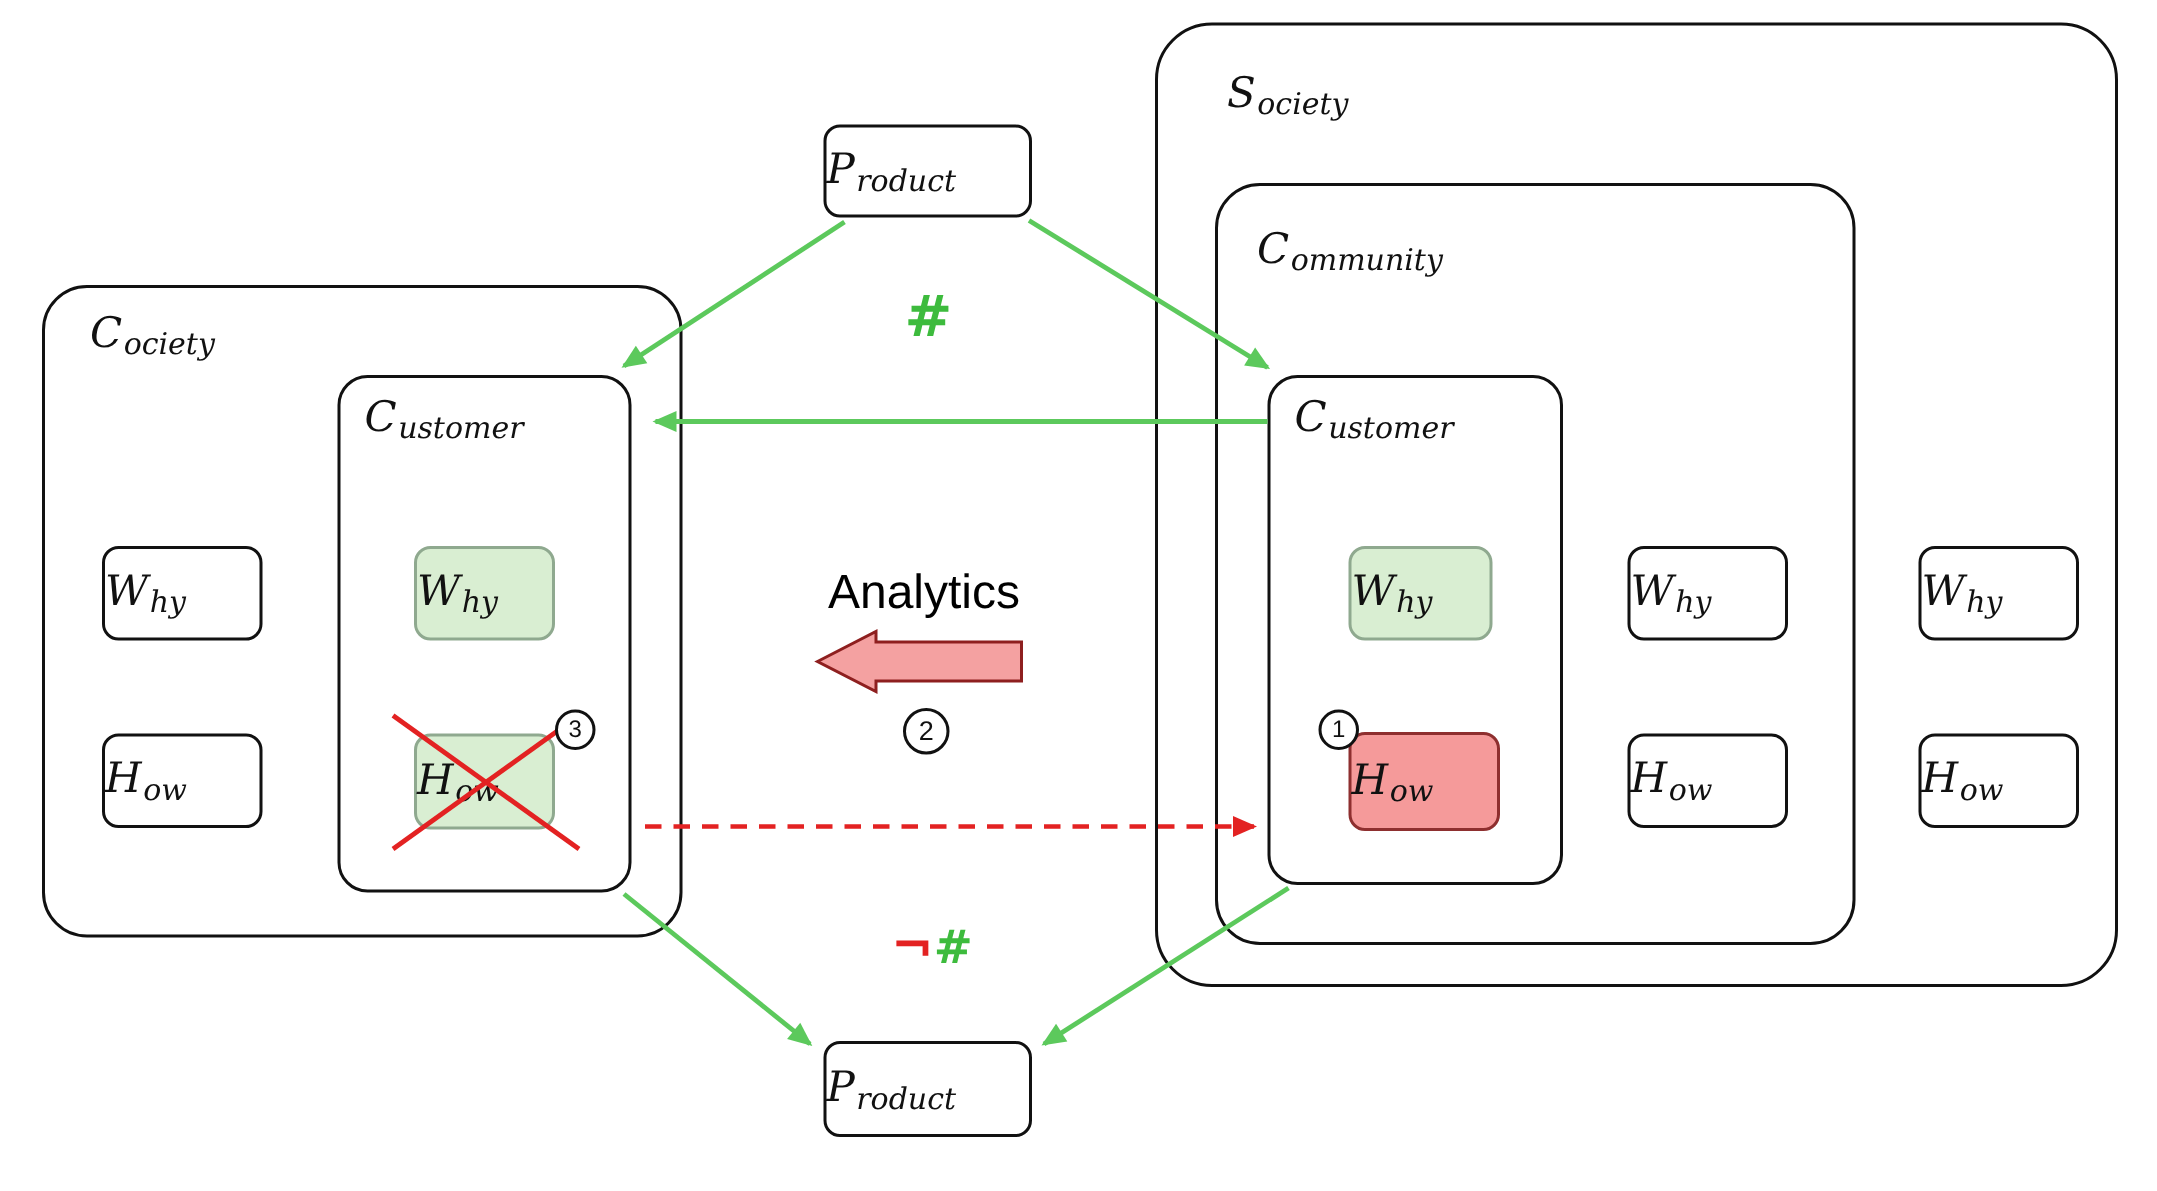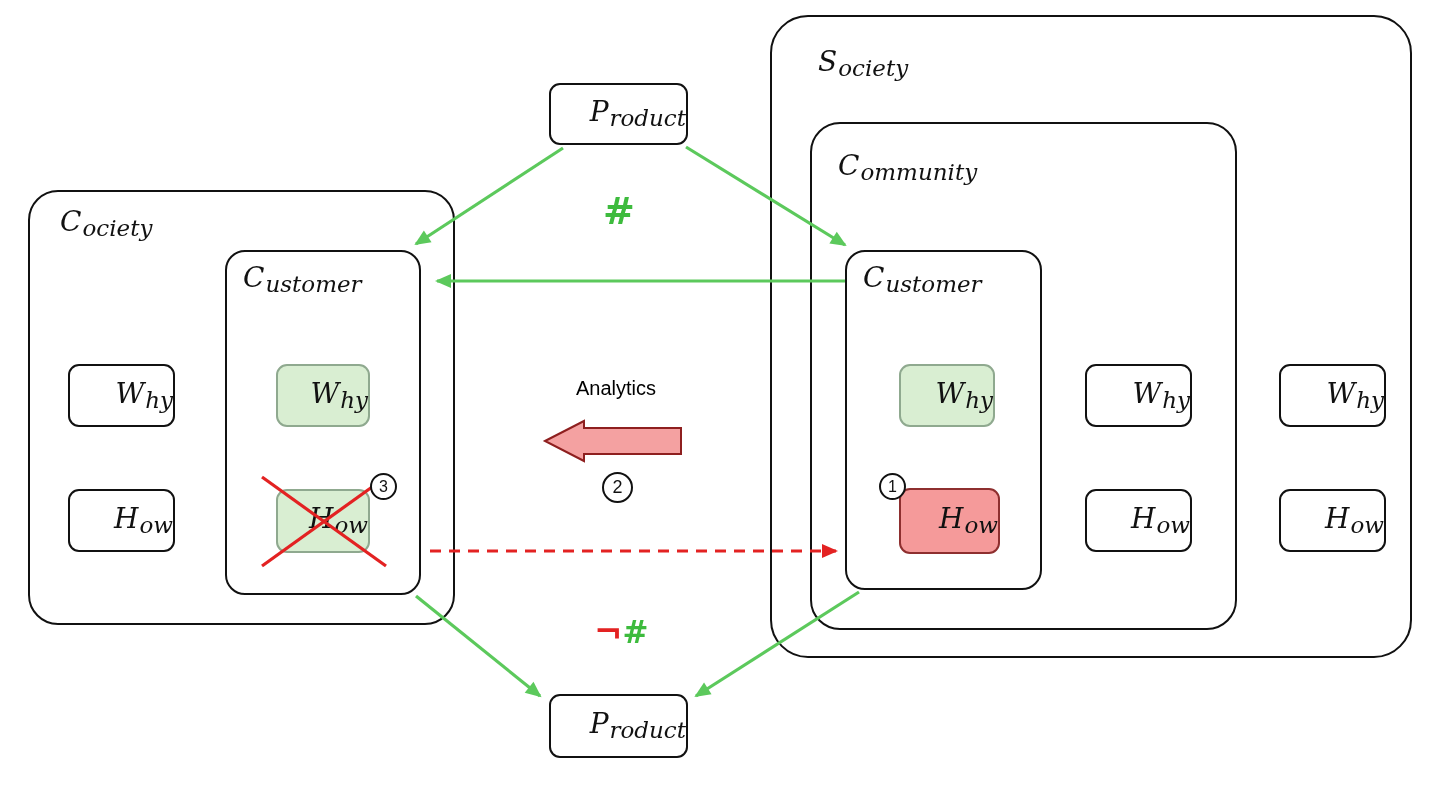--- a/index.html
+++ b/index.html
@@ -9,41 +9,41 @@
     font-family:"DejaVu Serif", serif; overflow:hidden;
   }
   .container-box {
     position:absolute; border:2px solid #111; background:transparent;
   }
   .r-xl { border-radius:38px; }
   .r-lg { border-radius:30px; }
   .r-md { border-radius:20px; }
   .node {
     position:absolute; border:2px solid #111; border-radius:11px; background:#fff;
-    display:flex; align-items:center; justify-content:flex-end;
+    display:flex; align-items:center; justify-content:flex-start;
   }
   .node.green { background:#d9eed2; border-color:#8fa98f; }
   .node.red   { background:#f59a9a; border-color:#8e2f2f; }
   .mathlabel {
     font-style:italic; font-family:"DejaVu Serif", serif;
     font-size:28px; color:#111; white-space:nowrap; line-height:1;
   }
-  .mathlabel .sub { font-size:23px; vertical-align:-5px; margin-left:1px; }
+  .mathlabel .sub { font-size:20px; vertical-align:-5px; margin-left:1px; }
   .corner-label { position:absolute; z-index:3; }
   svg.overlay { position:absolute; left:0; top:0; z-index:4; pointer-events:none; }
   .badge {
     position:absolute; z-index:6; background:#fff; border:2px solid #111; border-radius:50%;
     display:flex; align-items:center; justify-content:center;
     font-family:"Liberation Sans", sans-serif; color:#111;
   }
   .badge.sm { width:27px; height:27px; font-size:16px; }
   .badge.md { width:31px; height:31px; font-size:18px; }
   .annot { position:absolute; z-index:5; line-height:1; }
   .annot.hash-top { font-family:"DejaVu Serif", serif; font-weight:bold; font-size:38px; color:#3dbb3d; }
-  .annot.analytics { font-family:"Liberation Sans", sans-serif; font-size:20px; color:#000; width:140px; text-align:center; }
+  .annot.analytics { font-family:"Liberation Sans", sans-serif; font-size:32px; color:#000; width:140px; text-align:center; }
   .annot.not-hash { font-family:"DejaVu Serif", serif; font-weight:bold; font-size:34px; }
   .annot.not-hash .neg { color:#e32222; }
   .annot.not-hash .hsh { color:#3dbb3d; font-size:31px; }
 </style>
 </head>
 <body>
 
 <div class="canvas">
 
   <div class="container-box r-xl" style="left:770px;top:15px;width:642px;height:643px"></div>

